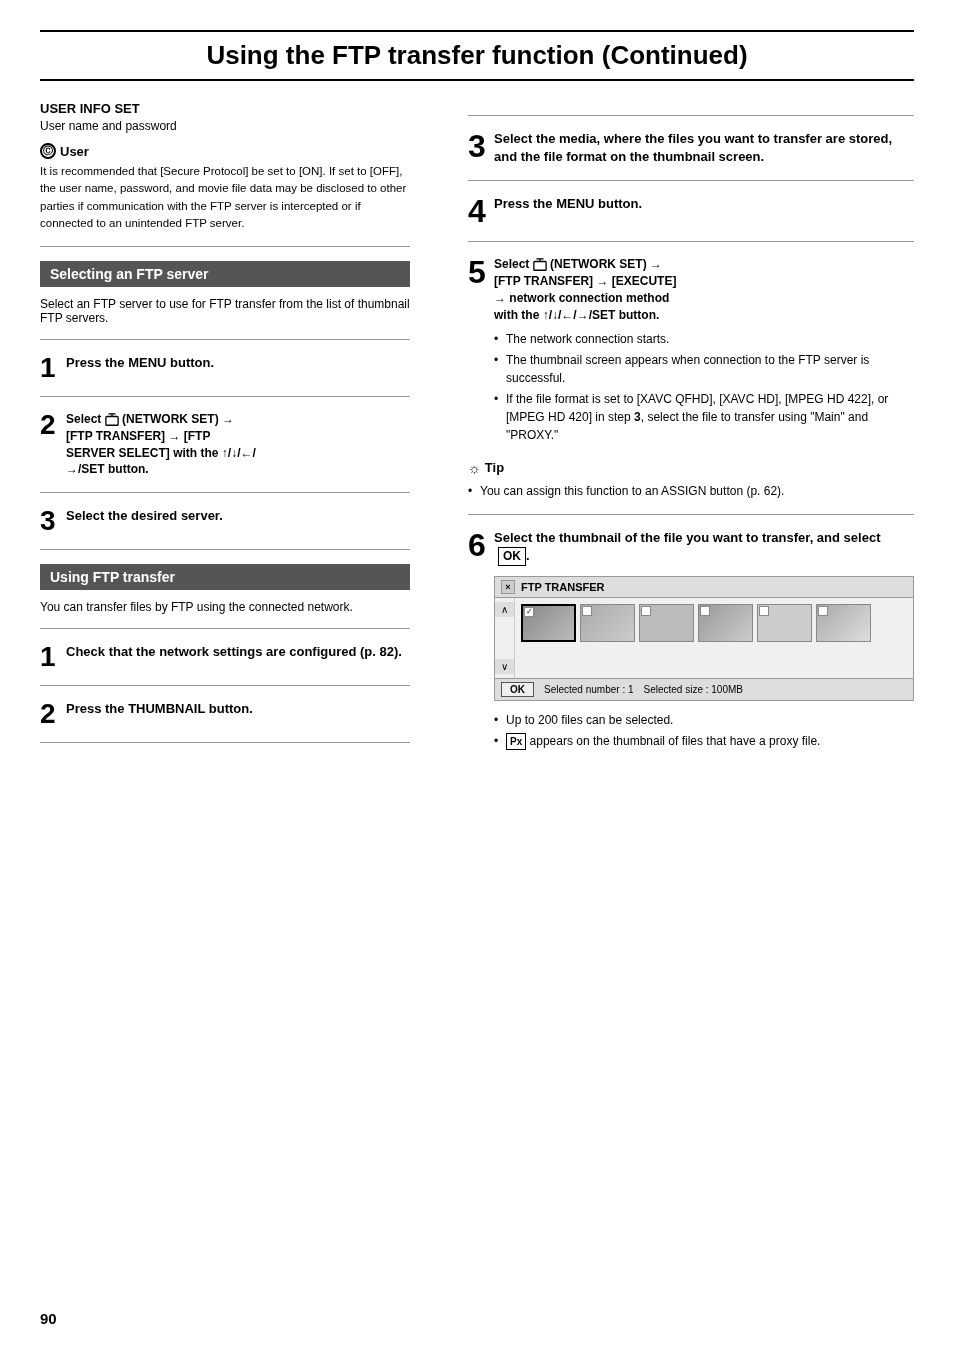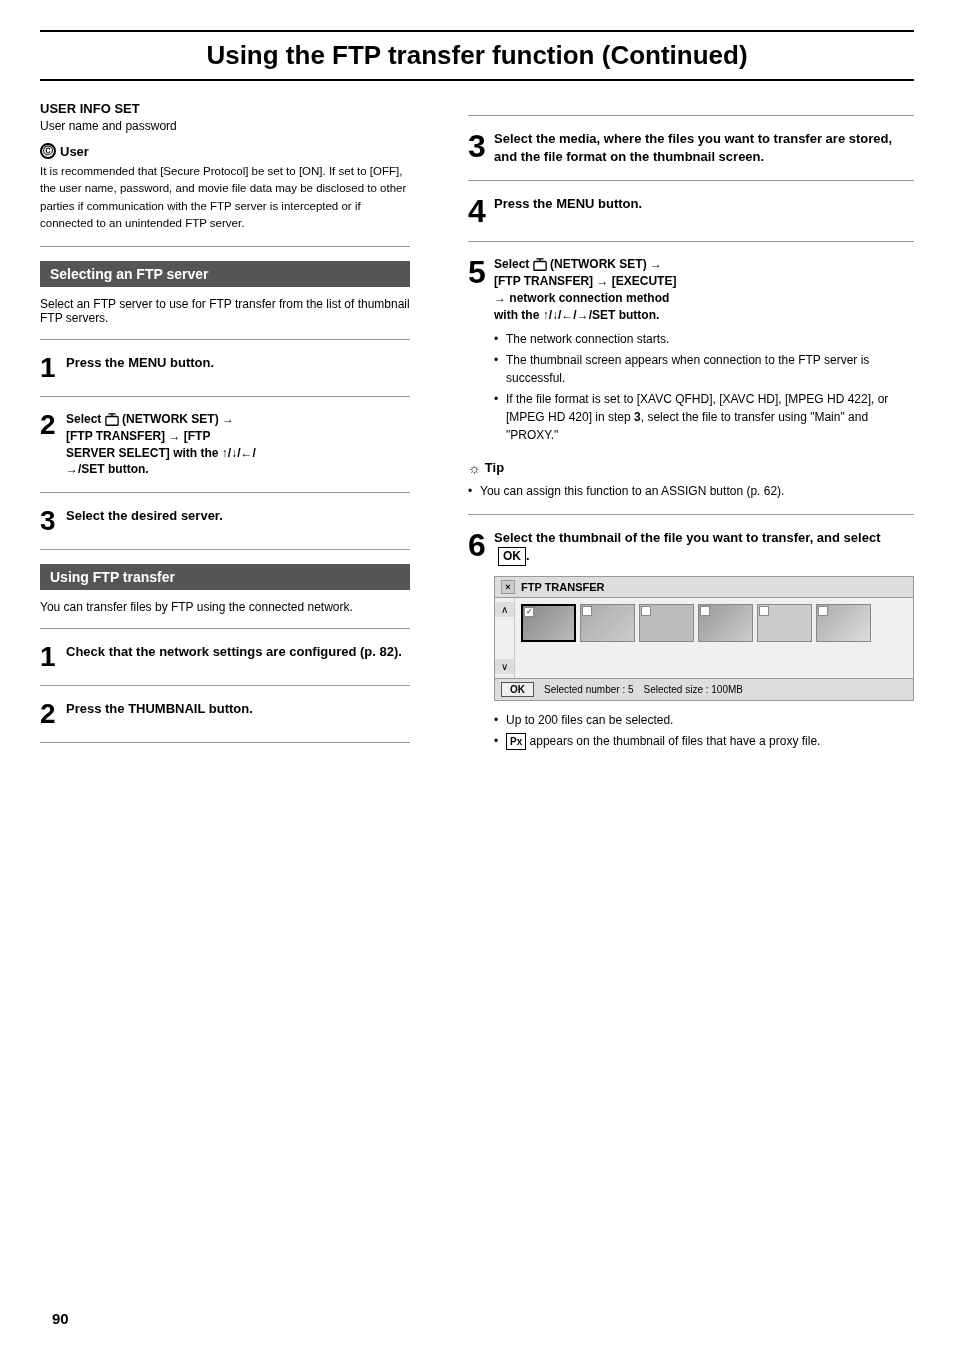--- a/index.html
+++ b/index.html
@@ -229,21 +229,21 @@
       justify-content: space-between;
       padding: 4px 0;
       border-right: 1px solid #ccc;
     }
     .ftp-main-area {
       display: flex;
     }
     .page-num {
       position: absolute;
       bottom: 30px;
-      left: 52px;
+      left: 40px;
       font-size: 15px;
       font-weight: bold;
     }
     .step-small-text {
       font-size: 12px;
     }
     .col-left-inner {
       padding-right: 10px;
     }
   </style>
@@ -437,21 +437,21 @@
                 </div>
 
                 <div class="ftp-thumb">
                   <div class="ftp-thumb-check"></div>
                   <div style="width:100%;height:100%;background:linear-gradient(135deg,#aaa 0%,#ddd 100%);"></div>
                 </div>
               </div>
             </div>
             <div class="ftp-footer">
               <div class="ok-btn">OK</div>
-              <span>Selected number : 5</span>
+              <span>Selected number : 1</span>
               <span>Selected size : 100MB</span>
             </div>
           </div>
 
           <ul class="bullet-list">
             <li>Up to 200 files can be selected.</li>
             <li>
               <span style="display:inline-block;border:1px solid #000;padding:0 3px;font-size:10px;font-weight:bold;">Px</span>
               appears on the thumbnail of files that have a proxy file.
             </li>

